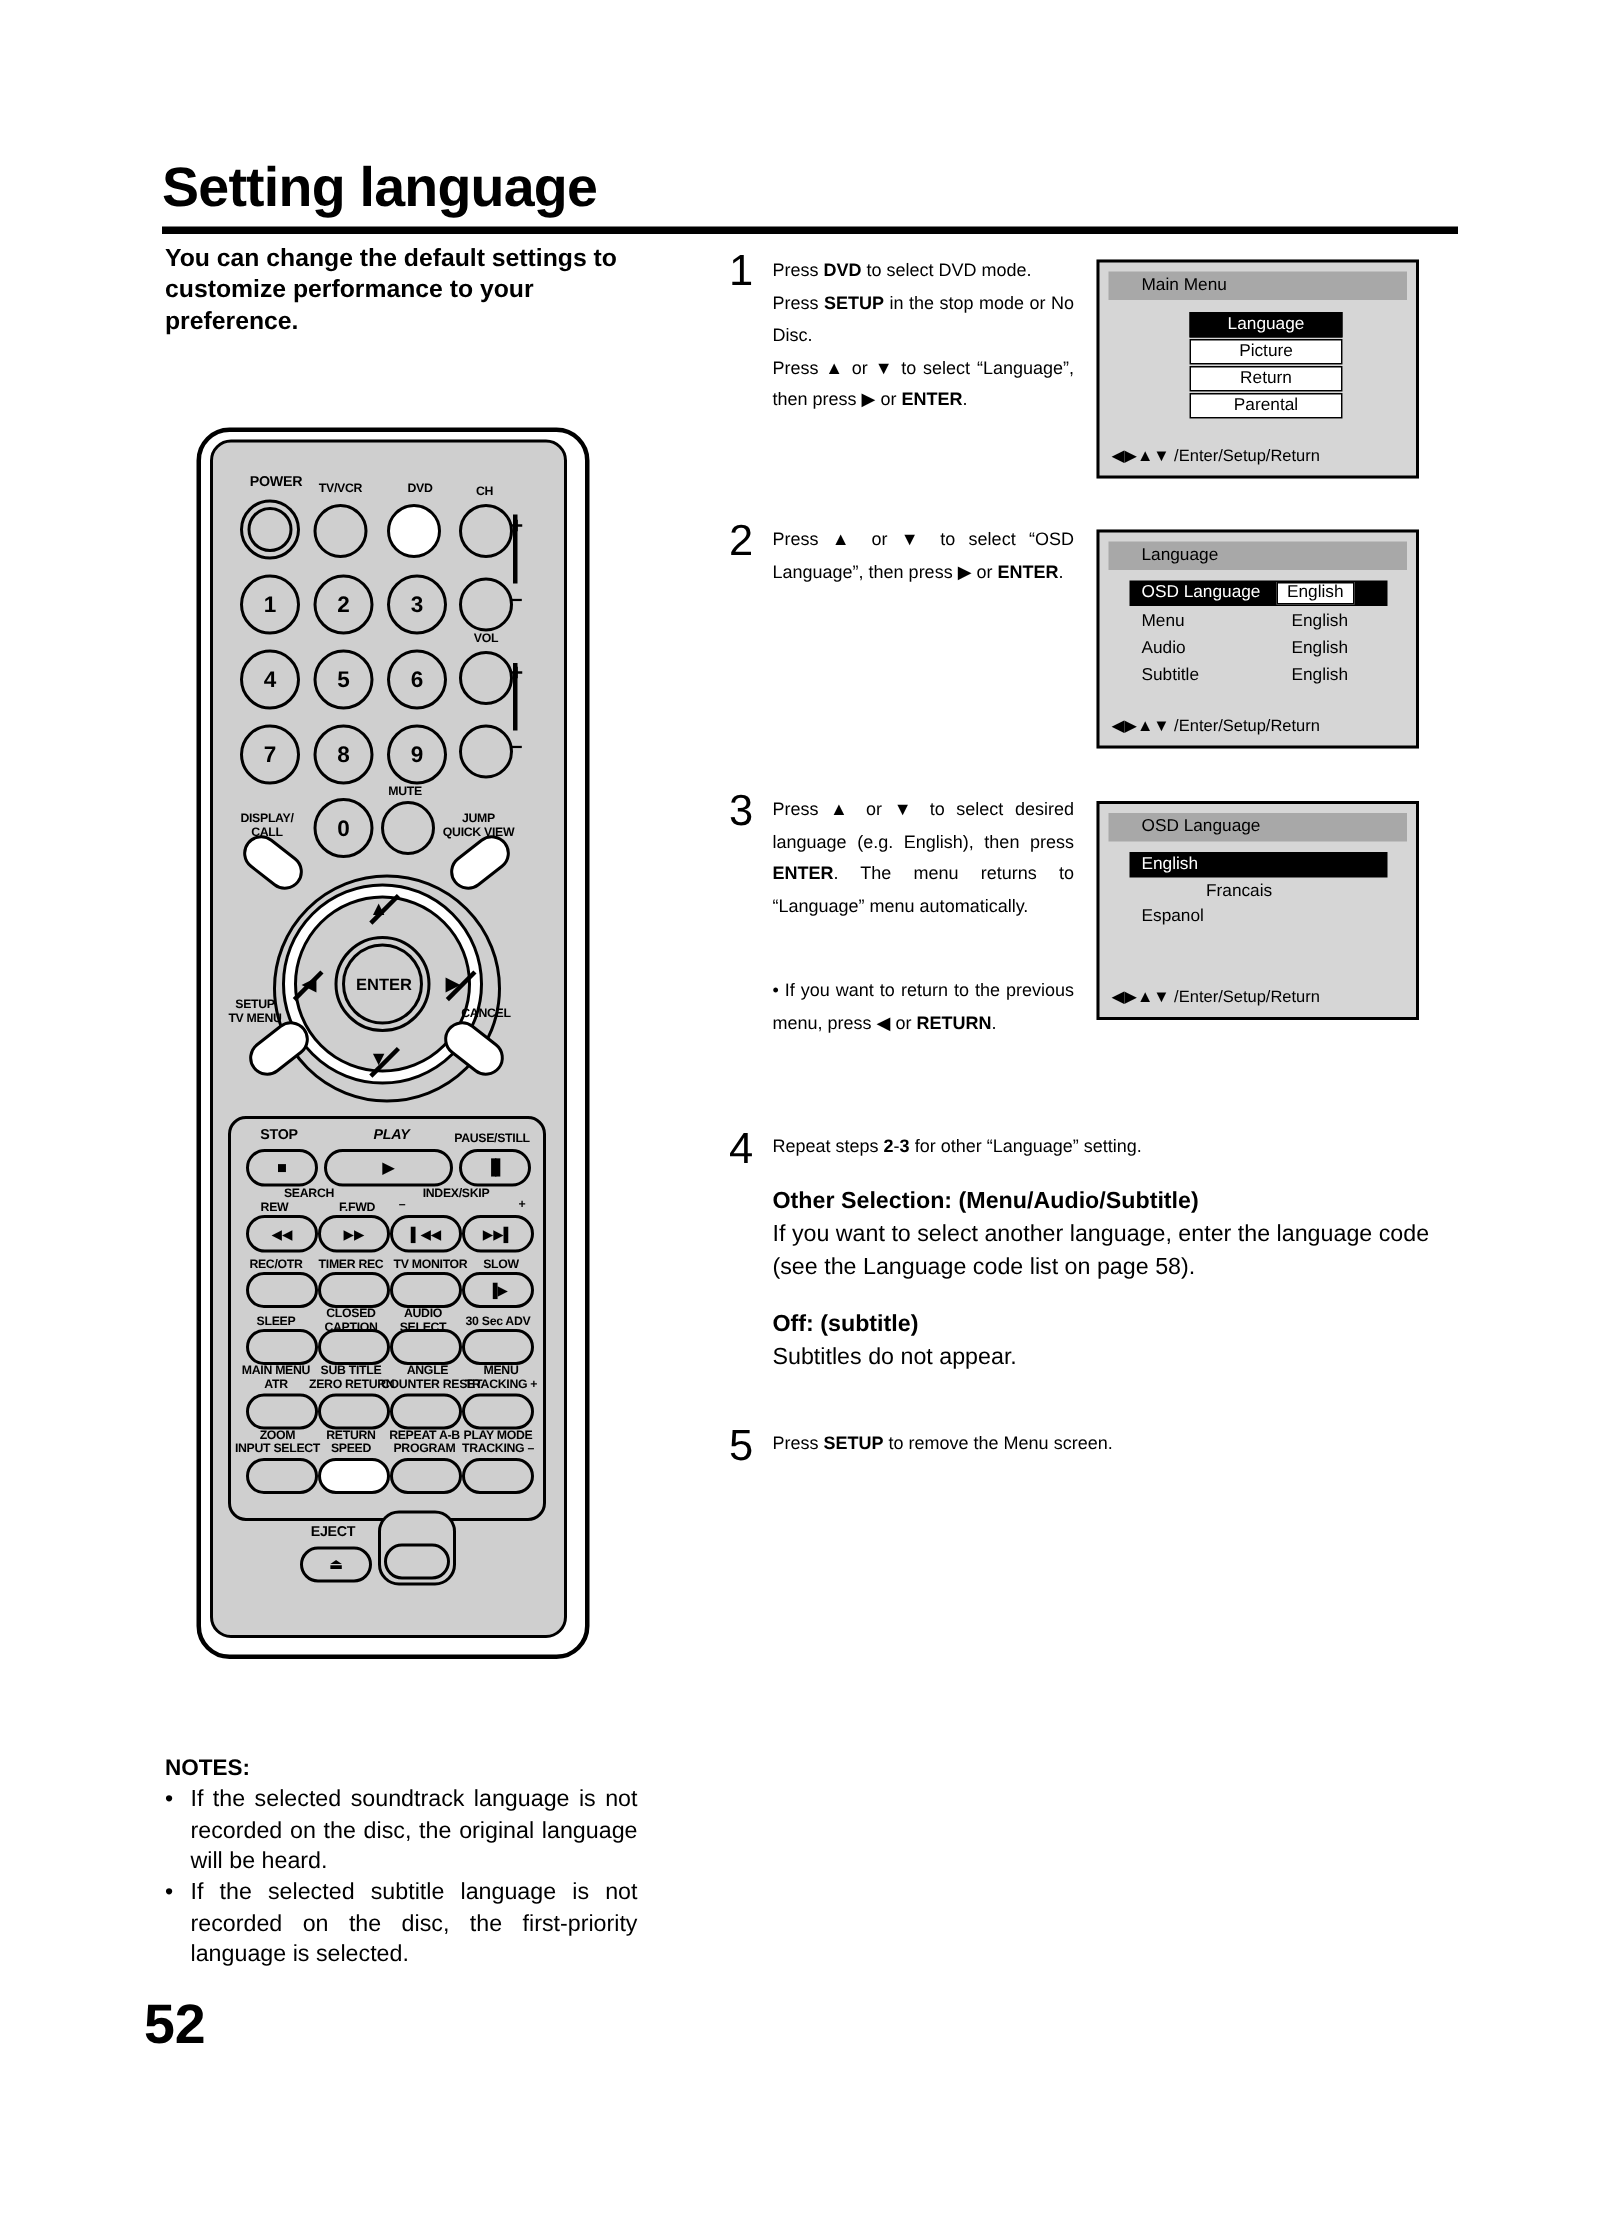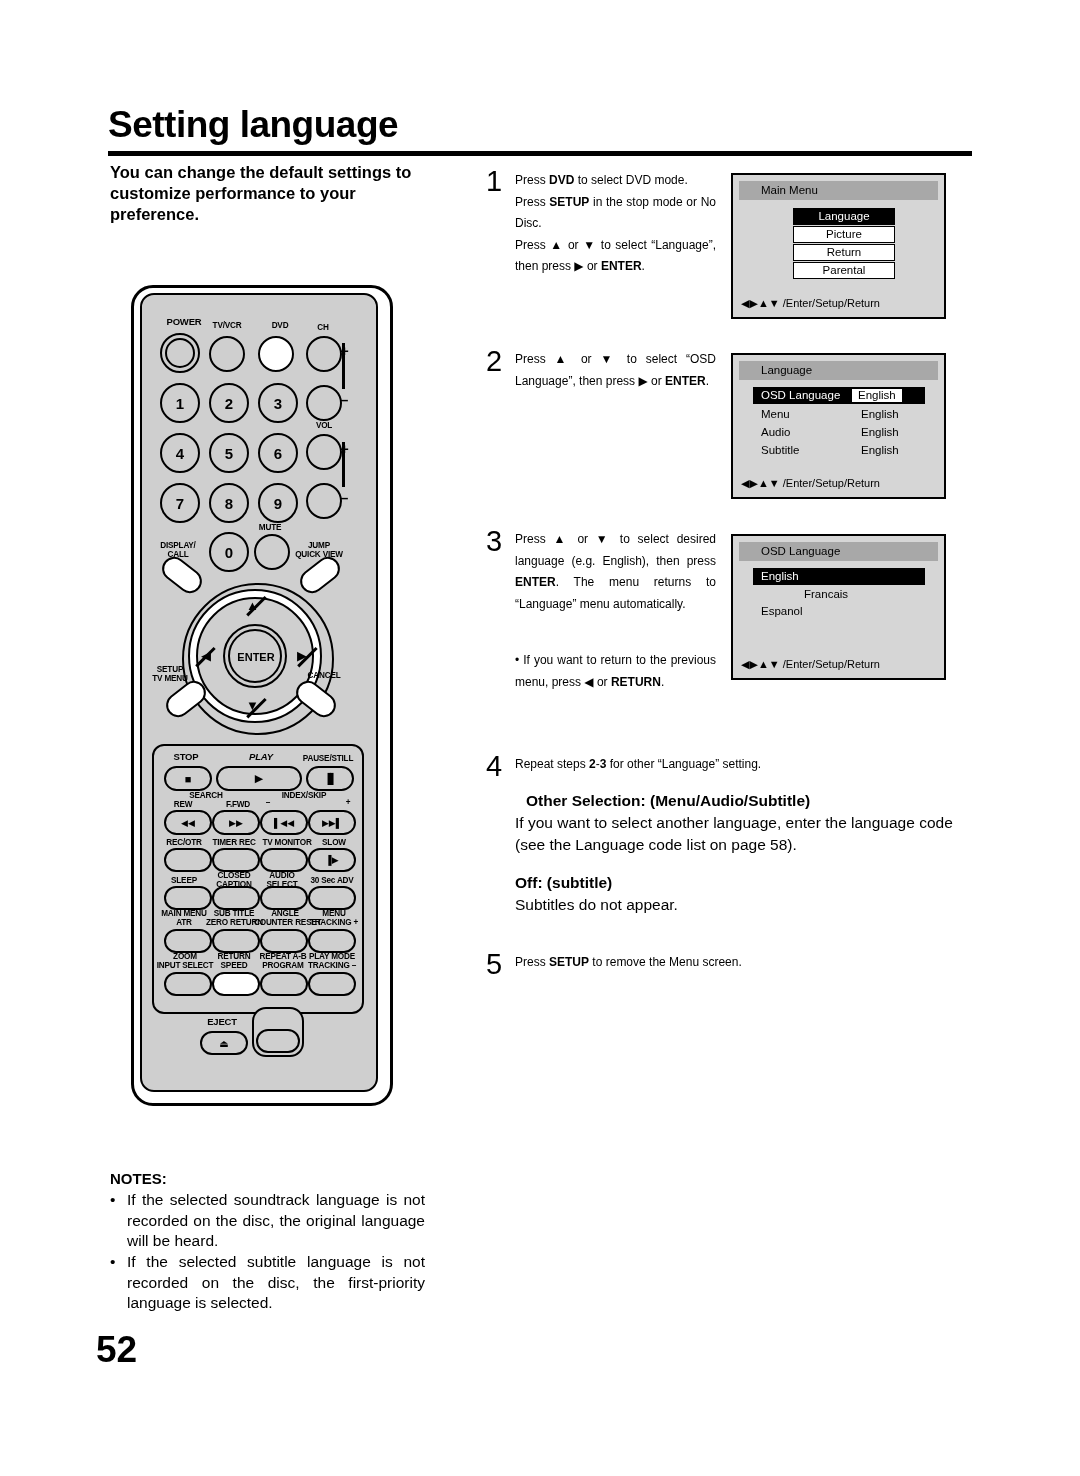--- a/index.html
+++ b/index.html
@@ -272,21 +272,21 @@
     </div>
   <div class="steptxt just" style="left:515px;top:650px;width:201px;">
       <div id="s3b">• If you want to return to the previous menu, press ◀ or <b>RETURN</b>.</div>
     </div>
 
   <div class="stepnum" style="left:486px;top:750px;">4</div>
   <div class="steptxt" style="left:515px;top:754px;width:460px;">
       <div id="s4l1">Repeat steps <b>2</b>-<b>3</b> for other “Language” setting.</div>
     </div>
 
-  <div class="bodytxt" style="left:526px;top:790px;width:460px;font-weight:bold;">Other Selection: (Menu/Audio/Subtitle)</div>
+  <div class="bodytxt" style="left:515px;top:790px;width:460px;font-weight:bold;">Other Selection: (Menu/Audio/Subtitle)</div>
   <div class="bodytxt" style="left:515px;top:812px;width:460px;">If you want to select another language, enter the language code (see the Language code list on page 58).</div>
   <div class="bodytxt" style="left:515px;top:894px;width:460px;">Subtitles do not appear.</div>
   <div class="bodytxt" style="left:515px;top:872px;width:460px;font-weight:bold;">Off: (subtitle)</div>
 
   <div class="stepnum" style="left:486px;top:948px;">5</div>
   <div class="steptxt" style="left:515px;top:952px;width:460px;">
       <div id="s5l1">Press <b>SETUP</b> to remove the Menu screen.</div>
     </div>
 
   <div class="osd" style="left:731px;top:173px;width:211px;height:142px;">

